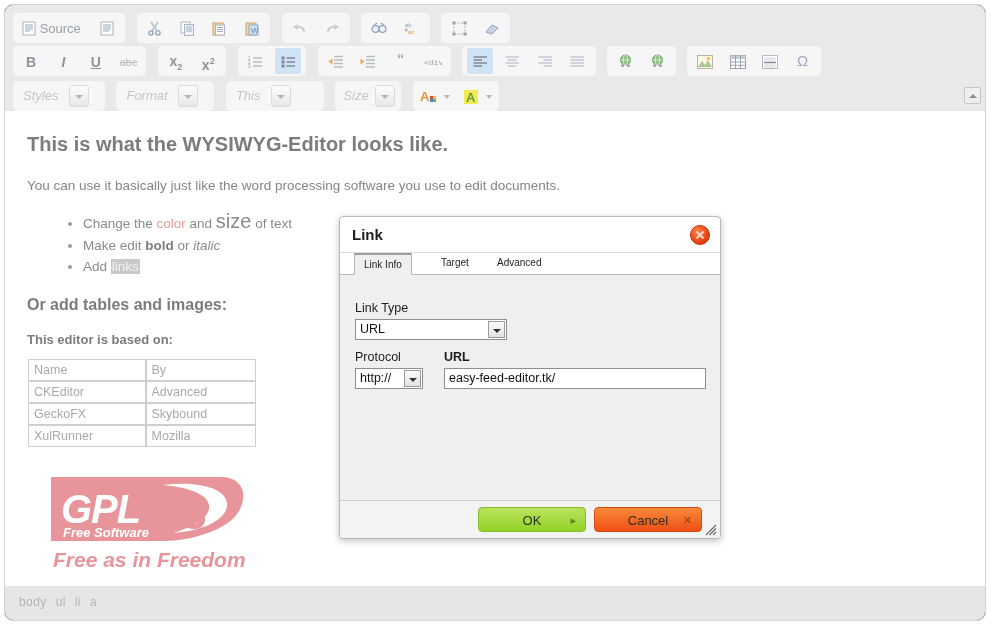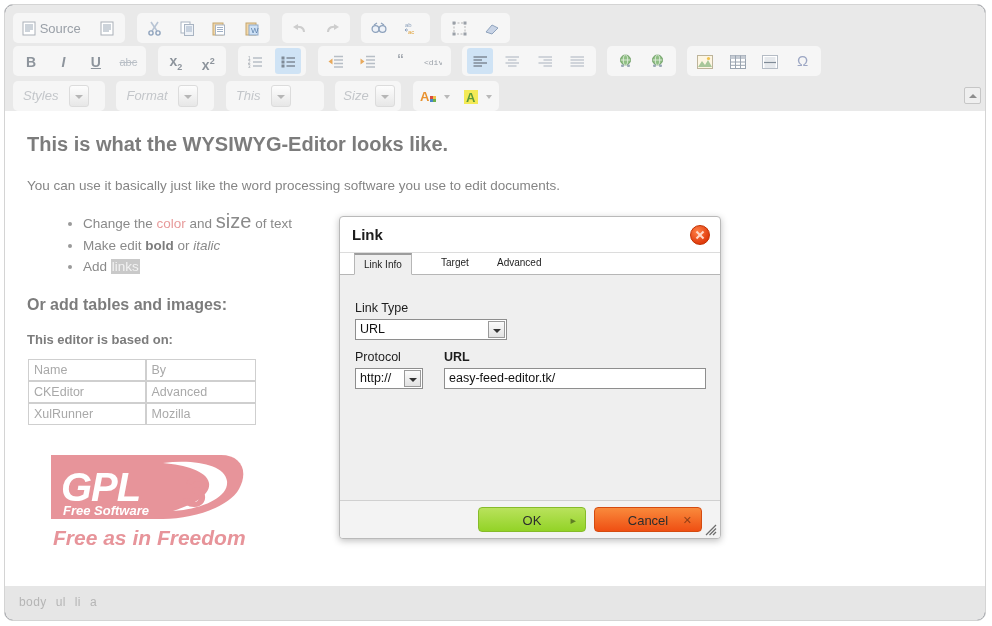--- a/index.html
+++ b/index.html
@@ -795,20 +795,24 @@
         <tbody>
             <tr>
           <td class="c1">Name</td>
           <td class="c2">By</td>
         </tr>
         <tr>
           <td class="c1">CKEditor</td>
           <td class="c2">Advanced</td>
         </tr>
         <tr>
+          <td class="c1">GeckoFX</td>
+          <td class="c2">Skybound</td>
+        </tr>
+        <tr>
           <td class="c1">XulRunner</td>
           <td class="c2">Mozilla</td>
         </tr>
       </tbody>
         </table>
 
       <div class="gpl-logo">
         <svg width="210" height="102" viewBox="0 0 210 102">
           <path d="M8 6 L178 6 C198 6 206 22 196 40 C186 58 150 70 120 70 L8 70 Z" fill="#e7949a"></path>
           <path d="M120 14 C152 10 182 16 184 32 C186 48 160 60 130 62 C150 56 168 46 166 34 C164 22 142 16 120 14 Z" fill="#ffffff"></path>

